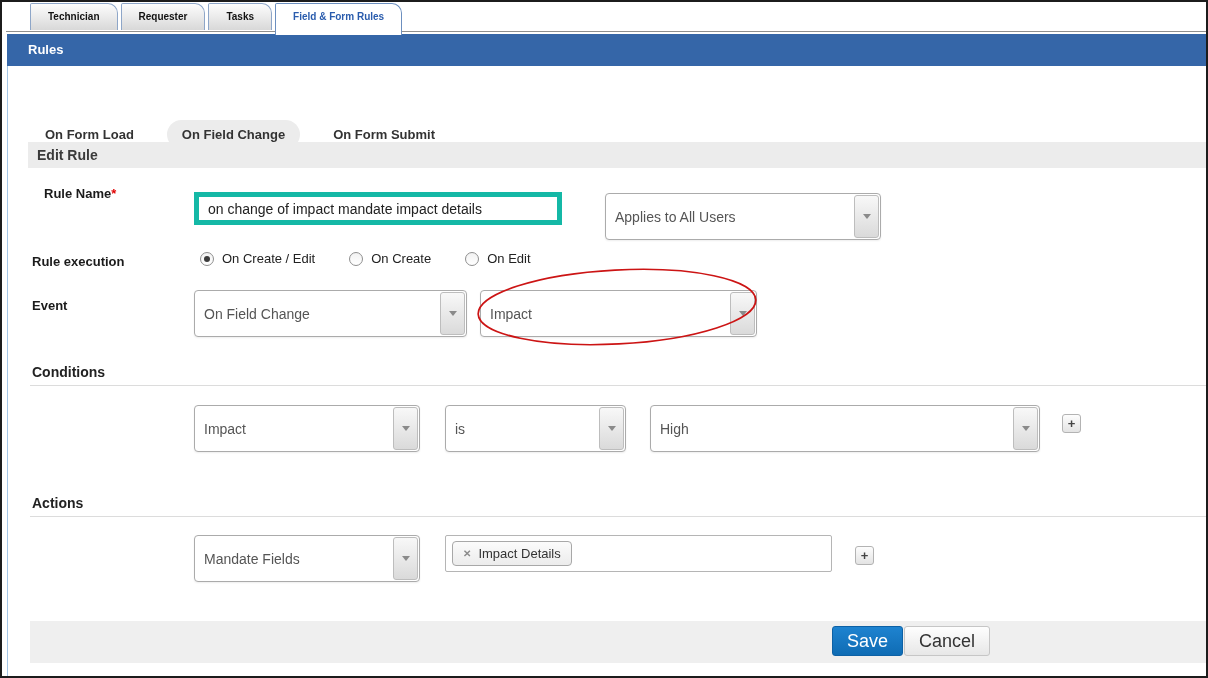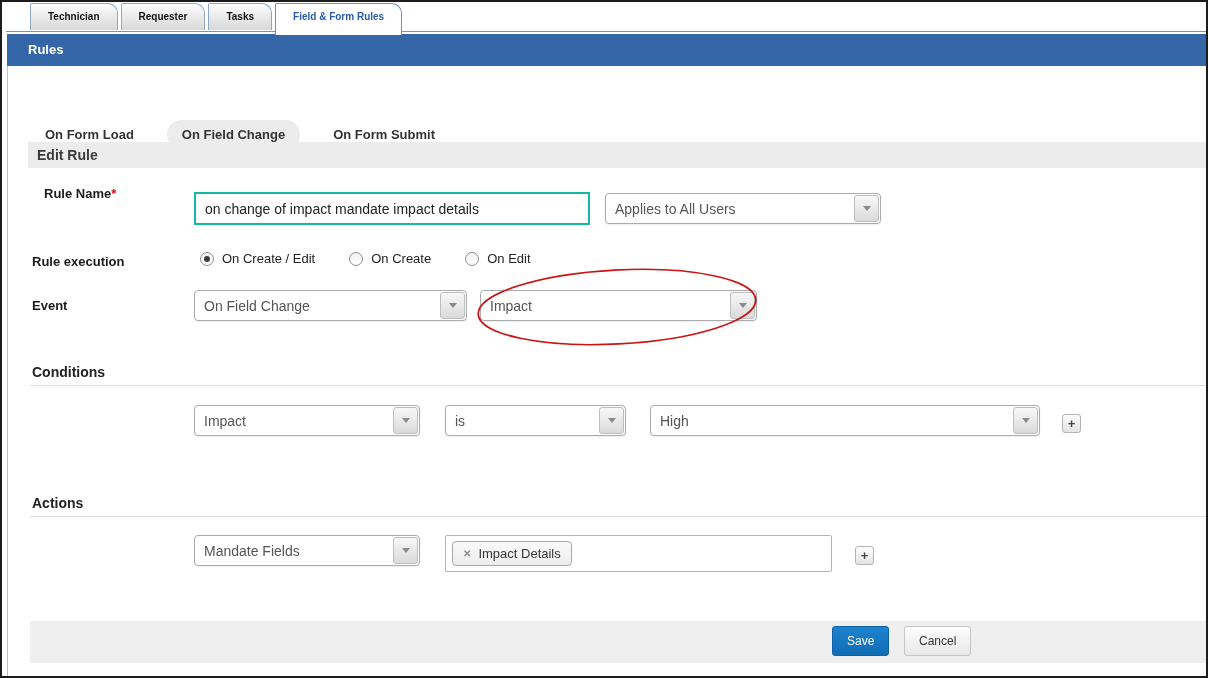--- a/index.html
+++ b/index.html
@@ -44,28 +44,28 @@
   .editrule-bar {
     position:absolute; top:140px; left:26px; right:0; height:26px;
     background:#ececec; color:#3a3a3a; font-size:14px; font-weight:bold;
     line-height:26px; padding-left:9px;
   }
 
   .flabel { position:absolute; font-size:13px; font-weight:bold; color:#1b1b1b; }
   .req { color:#e00000; font-weight:bold; }
 
   .text-input {
-    position:absolute; left:192px; top:190px; width:396px; height:33px;
-    border:2px solid #14b8a6; background:#fff; font-family:"Liberation Sans",sans-serif;
+    position:absolute; left:192px; top:190px; width:368px; height:33px;
+    border:5px solid #14b8a6; background:#fff; font-family:"Liberation Sans",sans-serif;
     font-size:14px; color:#222; padding:0 9px;
   }
 
   
   .dd {
-    position:absolute; height:31px; background:#fff;
+    position:absolute; height:47px; background:#fff;
     border:1px solid #ababab; border-radius:4px;
     display:flex; align-items:center; cursor:pointer;
     box-shadow:0 1px 2px rgba(0,0,0,0.07);
   }
   .dd-text { flex:1; padding-left:9px; font-size:14px; color:#555; white-space:nowrap; overflow:hidden; }
   .dd-btn {
     width:25px; align-self:stretch; margin:1px; flex:none;
     border:1px solid #bdbdbd; border-radius:3px;
     background:linear-gradient(#f8f8f8,#dadada);
     display:flex; align-items:center; justify-content:center;
@@ -99,21 +99,21 @@
   }
   .tag {
     display:inline-flex; align-items:center; gap:7px;
     border:1px solid #a8a8a8; border-radius:4px;
     background:linear-gradient(#fbfbfb,#ececec);
     padding:4px 10px; font-size:13px; color:#333;
   }
   .tag-x { color:#8a8a8a; font-size:10px; font-weight:bold; cursor:pointer; }
 
   .footer-bar { position:absolute; top:619px; left:28px; right:0; height:42px; background:#efefef; }
-  .btn { position:absolute; top:624px; height:30px; border-radius:3px; font-family:"Liberation Sans",sans-serif; font-size:12px; padding:0 14px; cursor:pointer; }
+  .btn { position:absolute; top:624px; height:30px; border-radius:3px; font-family:"Liberation Sans",sans-serif; font-size:18px; padding:0 14px; cursor:pointer; }
   .btn-save { left:830px; background:linear-gradient(#1e83d0,#0f6cb4); border:1px solid #0d61a5; color:#fff; }
   .btn-cancel { left:902px; background:linear-gradient(#fefefe,#e7e7e7); border:1px solid #c6c6c6; color:#333; }
 
   .annotation-overlay { position:absolute; left:0; top:0; width:1204px; height:674px; pointer-events:none; z-index:50; }
 </style>
 </head>
 <body>
 
 <div class="page">
 

